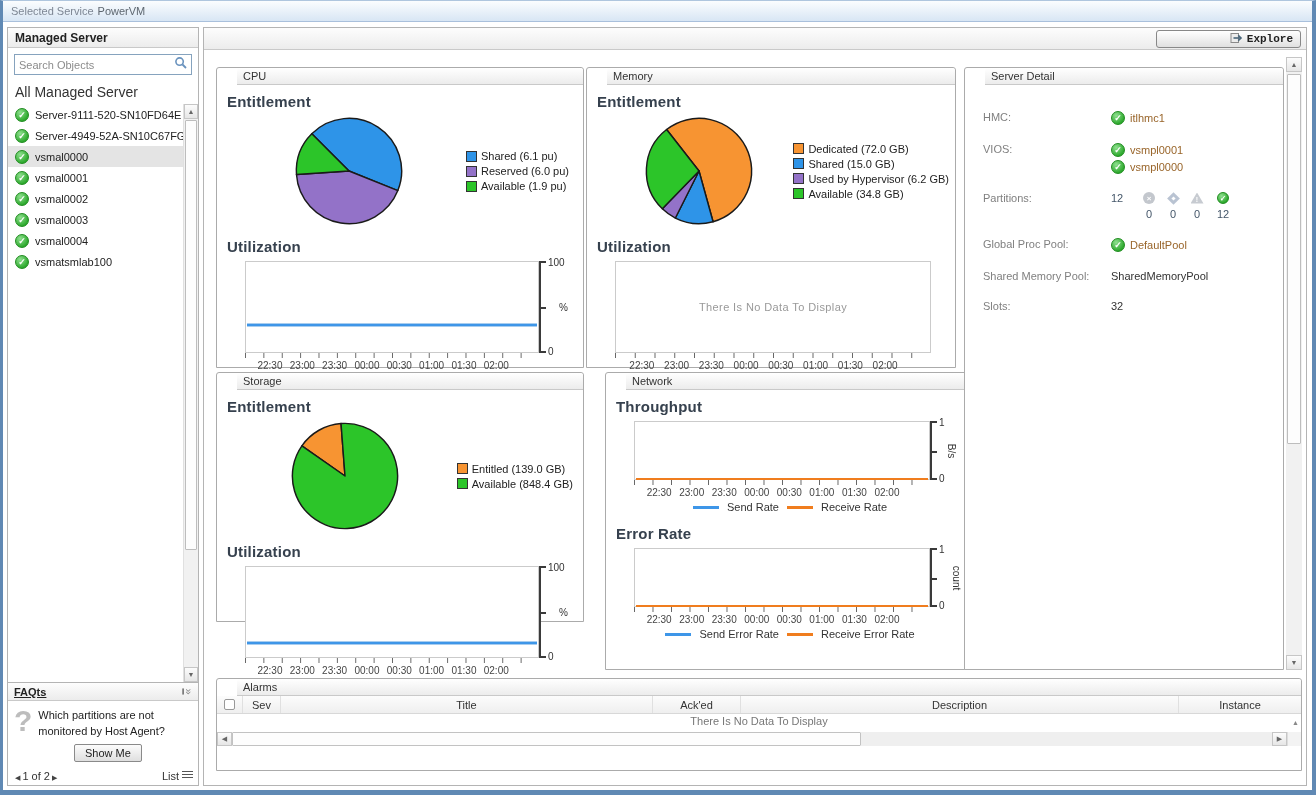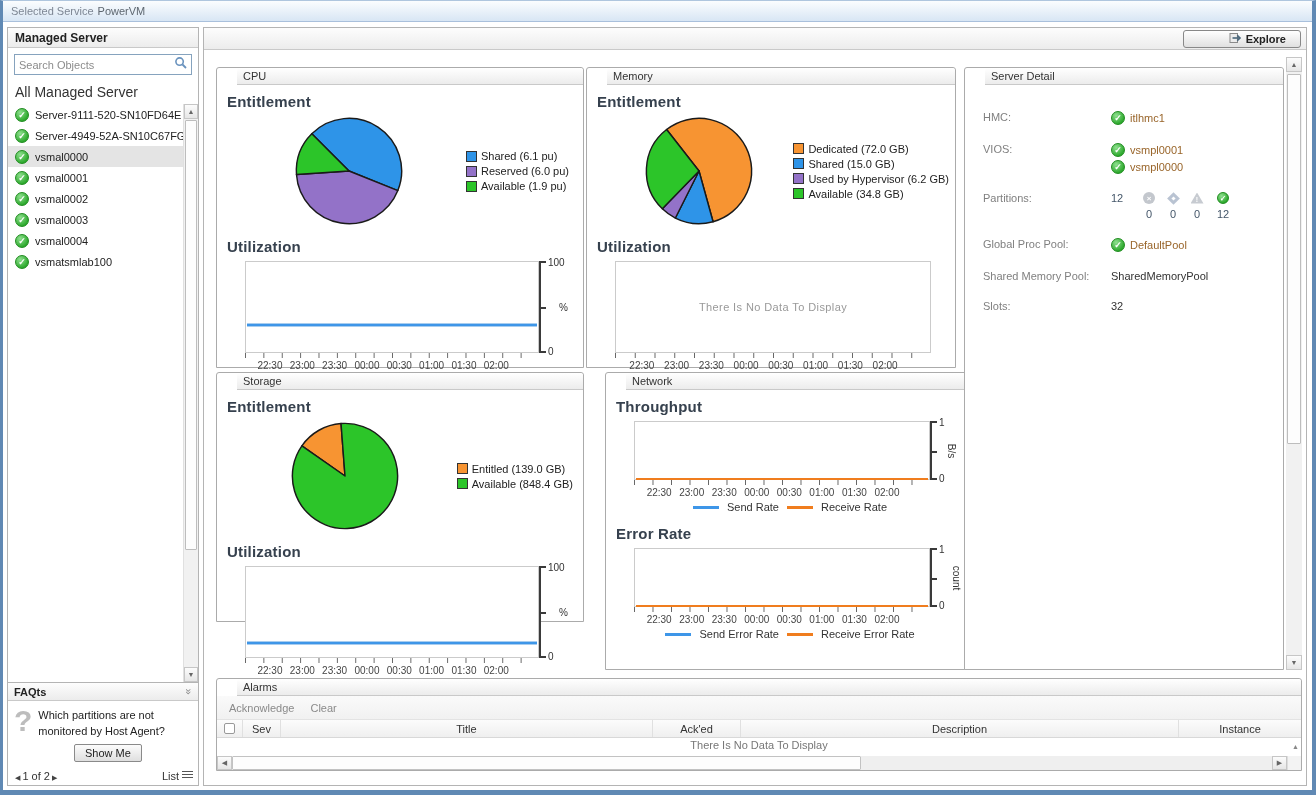--- a/index.html
+++ b/index.html
@@ -39,39 +39,39 @@
   
   .vscroll { position:absolute; top:0; bottom:0; right:0; width:15px; background:#F1F1F1; border-left:1px solid #E0E0E0; }
   .sb-btn { height:15px; background:linear-gradient(#FCFCFC,#E6E6E6); border:1px solid #C6C6C6;
             font-size:7px; color:#666; display:flex; align-items:center; justify-content:center; }
   .sb-btn.bottom { position:absolute; bottom:0; left:0; right:0; }
   .sb-thumb { position:absolute; left:1px; right:1px; background:#FDFDFD; border:1px solid #BDBDBD; border-radius:1px; }
 
   
   .faq { border-top:1px solid #B4B4B4; }
   .faq-hdr { height:18px; background:linear-gradient(#FDFDFD,#ECECEC); border-bottom:1px solid #C9C9C9;
-             font-weight:bold; font-size:11px; color:#222; line-height:18px; padding:0 6px; display:flex; justify-content:space-between; }
+             font-weight:bold; font-size:11px; color:#222; line-height:18px; padding:0 6px; display:flex; justify-content:space-between;text-decoration:underline; }
   .chev { display:inline-block; transform:rotate(90deg); color:#888; font-weight:normal; font-size:11px; }
   .faq-body { display:flex; padding:6px 4px 2px 6px; gap:6px; }
   .qmark { font-size:30px; font-weight:bold; color:#BDBDBD; line-height:28px; width:26px; text-align:center; }
   .faq-q { font-size:11px; color:#222; line-height:16px; }
   .showme { display:block; margin:3px 0 4px 66px; border:1px solid #8A8A8A; border-radius:2px;
             background:linear-gradient(#FCFCFC,#DFDFDF); font-size:11px; padding:2px 10px; color:#222; font-family:inherit; }
   .side-footer { height:19px; display:flex; align-items:center; font-size:11px; color:#333; padding:0 5px; justify-content:space-between; }
   .pg-arrow { font-size:7px; color:#444; margin:0 2px; }
   .list-ic { display:inline-block; width:11px; height:9px; margin-left:3px;
              background:repeating-linear-gradient(#555 0 1px, transparent 1px 3px); }
 
   
   .main { position:absolute; left:200px; top:26px; right:5px; bottom:4px; border:1px solid #B4B4B4; background:#fff; }
   .main-hdr { height:22px; background:linear-gradient(#FDFDFD,#ECECEC); border-bottom:1px solid #C9C9C9;
               font-weight:bold; font-size:12px; color:#222; line-height:22px; padding-left:11px; position:relative; white-space:pre; }
   .explore-btn { position:absolute; right:5px; top:2px; height:18px; display:flex; align-items:center; gap:4px;
                  border:1px solid #888; border-radius:3px; background:linear-gradient(#FFFFFF,#E0E0E0);
-                 font-weight:bold; font-size:11px; color:#222; padding:0 14px; font-family:Liberation Sans, sans-serif; }
+                 font-weight:bold; font-size:11px; color:#222; padding:0 7px; font-family:Liberation Mono, monospace; }
   .content { position:absolute; top:23px; left:0; right:0; bottom:0; background:#fff; }
 
   .panel { position:absolute; border:1px solid #ABABAB; border-radius:3px 3px 0 0; background:#fff; }
   #p-cpu     { left:12px;  top:16px;  width:368px;  height:301px; }
   #p-mem     { left:382px; top:16px;  width:370px;  height:301px; }
   #p-detail  { left:760px; top:16px;  width:320px;  height:603px; }
   #p-storage { left:12px;  top:321px; width:368px;  height:250px; }
   #p-net     { left:401px; top:321px; width:370px;  height:298px; }
   #p-alarms  { left:12px;  top:627px; width:1086px; height:93px;  }
   .mscroll   { position:absolute; left:1082px; top:6px; width:16px; height:613px; background:#F1F1F1; }
@@ -527,24 +527,20 @@
       </div>
 
       <div class="mscroll">
         <div class="sb-btn">▲</div>
         <div class="sb-thumb" style="top:17px; height:370px;"></div>
         <div class="sb-btn bottom">▼</div>
       </div>
 
       <div class="panel" id="p-alarms">
         <div class="panel-hdr">Alarms</div>
-        <div class="al-toolbar">
-          <button class="al-tbtn">Acknowledge</button>
-          <button class="al-tbtn">Clear</button>
-        </div>
         <div class="al-hdr">
           <div class="hc c0">
               <span class="cb"></span>
             </div>
           <div class="hc c1">Sev</div>
           <div class="hc c2">Title</div>
           <div class="hc c3">Ack'ed</div>
           <div class="hc c4">Description</div>
           <div class="hc c5" style="border-right:none;">Instance</div>
         </div>

